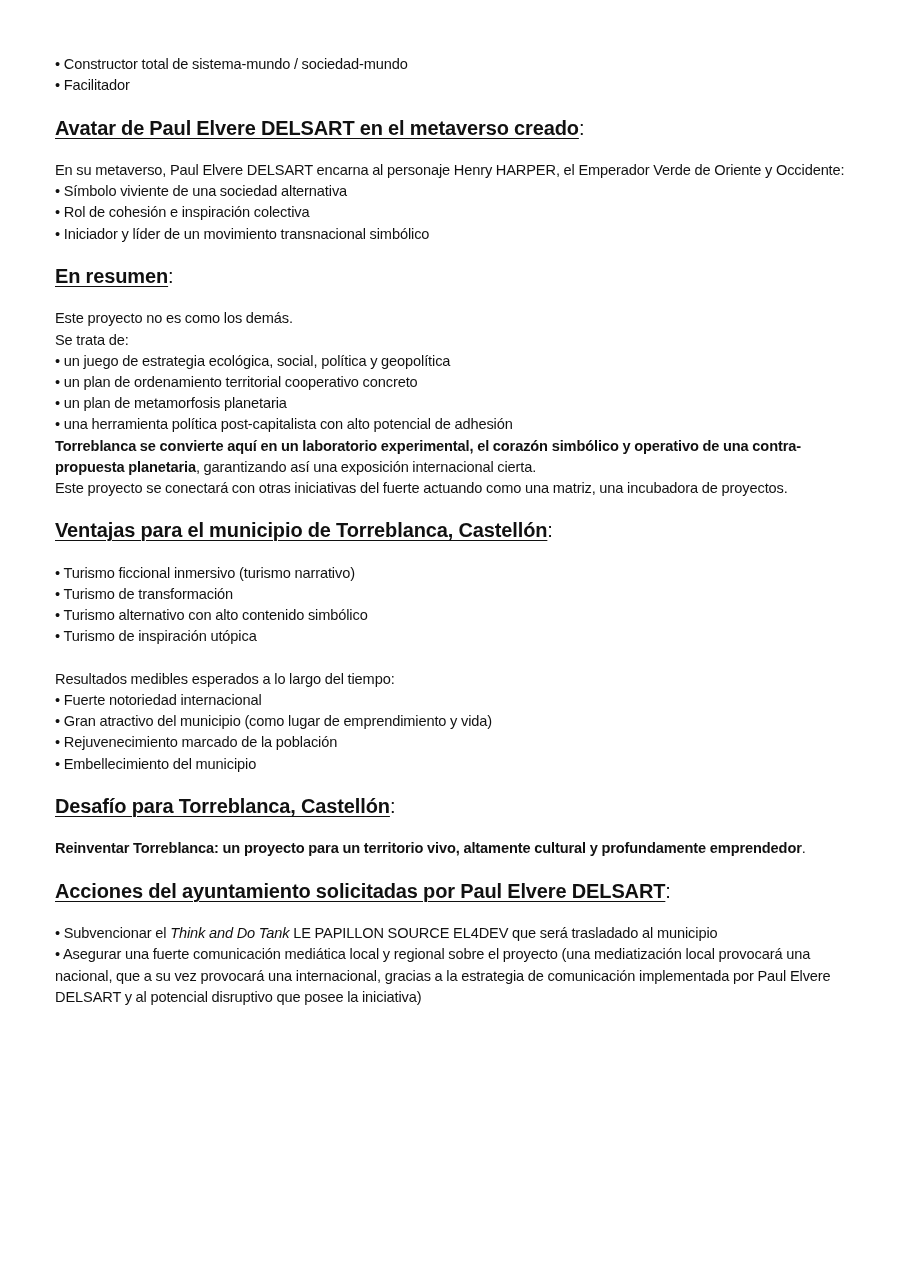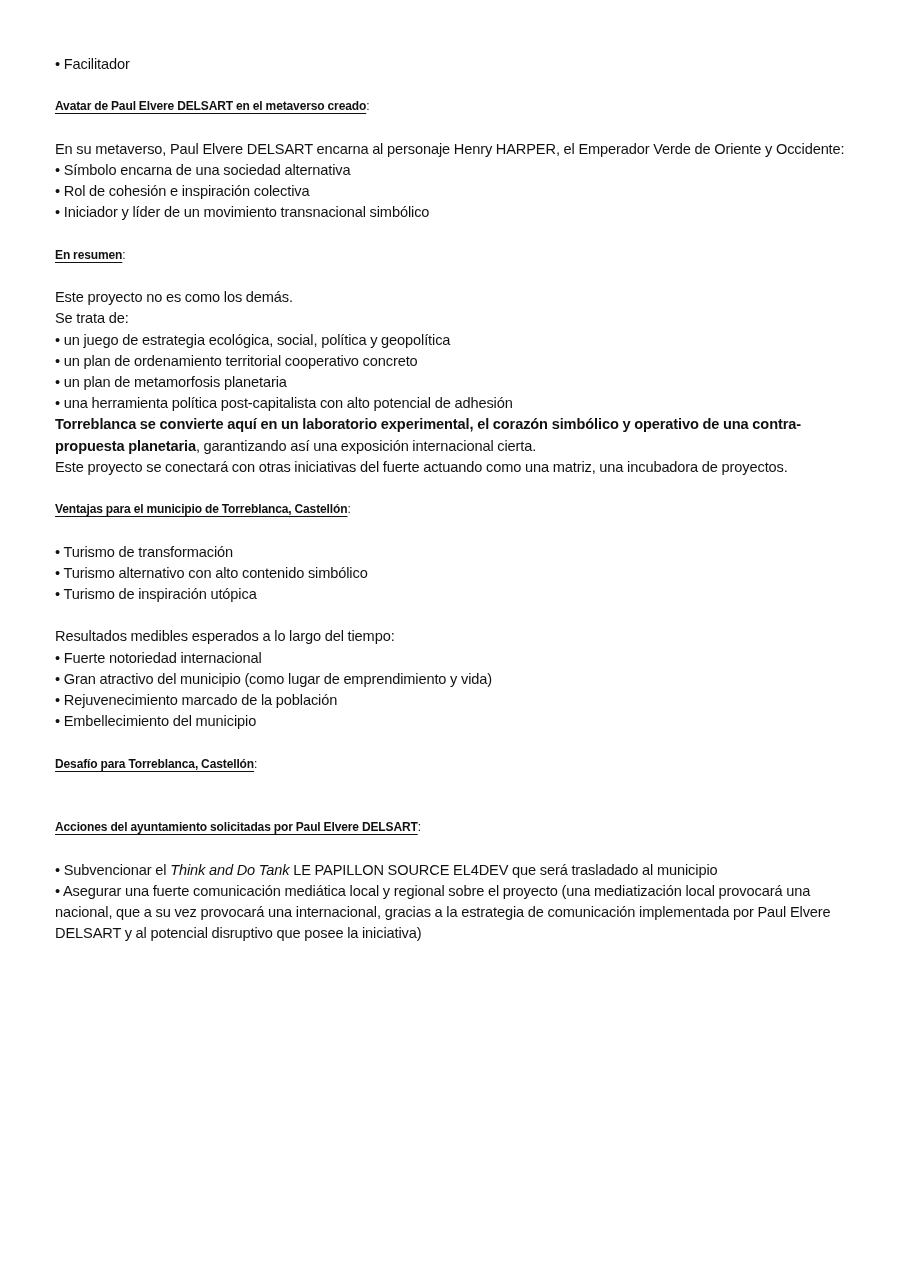--- a/index.html
+++ b/index.html
@@ -37,68 +37,71 @@
   .blank {
     height: 21.2px;
   }
   .para {
     white-space: normal;
   }
   .b { font-weight: bold; }
   .u { text-decoration: underline; text-underline-offset: 2px; }
   .hdr {
     font-weight: bold;
-    font-size: 12px;
+    font-size: 20px;
   }
   .hdr .u {
     text-decoration: underline;
     text-underline-offset: 2.5px;
     text-decoration-thickness: 1.2px;
   }
   .i { font-style: italic; }
   .nb { font-weight: normal; }
 </style>
 </head>
 <body>
 
 <div id="page">
   <div class="doc" id="doc-body">
+      <div class="line" id="bullet-constructor">• Constructor total de sistema-mundo / sociedad-mundo</div>
       <div class="line" id="bullet-facilitador">• Facilitador</div>
       <div class="blank" id="spacer-1"></div>
       <div class="line hdr" id="heading-avatar"><span class="u">Avatar de Paul Elvere DELSART en el metaverso creado</span><span class="nb">:</span></div>
       <div class="blank" id="spacer-2"></div>
       <div class="line para" id="para-metaverso">En su metaverso, Paul Elvere DELSART encarna al personaje Henry HARPER, el Emperador Verde de Oriente y Occidente:</div>
-      <div class="line" id="bullet-simbolo">• Símbolo encarna de una sociedad alternativa</div>
+      <div class="line" id="bullet-simbolo">• Símbolo viviente de una sociedad alternativa</div>
       <div class="line" id="bullet-rol">• Rol de cohesión e inspiración colectiva</div>
       <div class="line" id="bullet-iniciador">• Iniciador y líder de un movimiento transnacional simbólico</div>
       <div class="blank" id="spacer-3"></div>
       <div class="line hdr" id="heading-resumen"><span class="u">En resumen</span><span class="nb">:</span></div>
       <div class="blank" id="spacer-4"></div>
       <div class="line" id="line-proyecto-demas">Este proyecto no es como los demás.</div>
       <div class="line" id="line-se-trata">Se trata de:</div>
       <div class="line" id="bullet-juego">• un juego de estrategia ecológica, social, política y geopolítica</div>
       <div class="line" id="bullet-ordenamiento">• un plan de ordenamiento territorial cooperativo concreto</div>
       <div class="line" id="bullet-metamorfosis">• un plan de metamorfosis planetaria</div>
       <div class="line" id="bullet-herramienta">• una herramienta política post-capitalista con alto potencial de adhesión</div>
       <div class="line para" id="para-laboratorio"><span class="b">Torreblanca se convierte aquí en un laboratorio experimental, el corazón simbólico y operativo de una contra-propuesta planetaria</span><span>, garantizando así una exposición internacional cierta.</span></div>
       <div class="line para" id="para-conectara">Este proyecto se conectará con otras iniciativas del fuerte actuando como una matriz, una incubadora de proyectos.</div>
       <div class="blank" id="spacer-5"></div>
       <div class="line hdr" id="heading-ventajas"><span class="u">Ventajas para el municipio de Torreblanca, Castellón</span><span class="nb">:</span></div>
       <div class="blank" id="spacer-6"></div>
+      <div class="line" id="bullet-turismo-ficcional">• Turismo ficcional inmersivo (turismo narrativo)</div>
       <div class="line" id="bullet-turismo-transformacion">• Turismo de transformación</div>
       <div class="line" id="bullet-turismo-alternativo">• Turismo alternativo con alto contenido simbólico</div>
       <div class="line" id="bullet-turismo-utopica">• Turismo de inspiración utópica</div>
       <div class="blank" id="spacer-7"></div>
       <div class="line" id="line-resultados">Resultados medibles esperados a lo largo del tiempo:</div>
       <div class="line" id="bullet-notoriedad">• Fuerte notoriedad internacional</div>
       <div class="line" id="bullet-atractivo">• Gran atractivo del municipio (como lugar de emprendimiento y vida)</div>
       <div class="line" id="bullet-rejuvenecimiento">• Rejuvenecimiento marcado de la población</div>
       <div class="line" id="bullet-embellecimiento">• Embellecimiento del municipio</div>
       <div class="blank" id="spacer-8"></div>
       <div class="line hdr" id="heading-desafio"><span class="u">Desafío para Torreblanca, Castellón</span><span class="nb">:</span></div>
       <div class="blank" id="spacer-9"></div>
+      <div class="line para" id="para-reinventar"><span class="b">Reinventar Torreblanca: un proyecto para un territorio vivo, altamente cultural y profundamente emprendedor</span><span>.</span></div>
       <div class="blank" id="spacer-10"></div>
       <div class="line hdr" id="heading-acciones"><span class="u">Acciones del ayuntamiento solicitadas por Paul Elvere DELSART</span><span class="nb">:</span></div>
       <div class="blank" id="spacer-11"></div>
       <div class="line para" id="bullet-subvencionar"><span>• Subvencionar el </span><span class="i">Think and Do Tank</span><span> LE PAPILLON SOURCE EL4DEV que será trasladado al municipio</span></div>
       <div class="line para" id="para-asegurar">• Asegurar una fuerte comunicación mediática local y regional sobre el proyecto (una mediatización local provocará una nacional, que a su vez provocará una internacional, gracias a la estrategia de comunicación implementada por Paul Elvere DELSART y al potencial disruptivo que posee la iniciativa)</div>
     </div>
 </div>
 
 </body></html>

